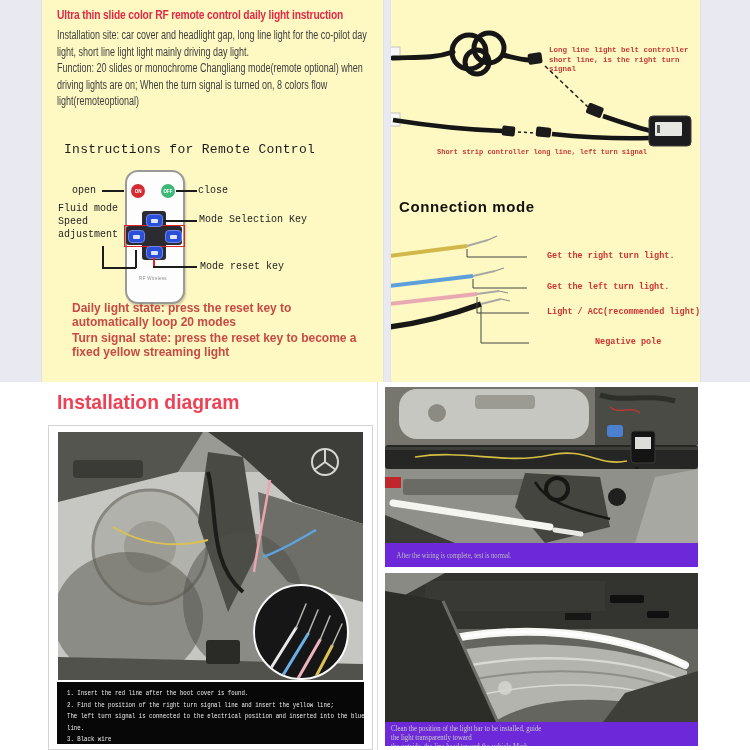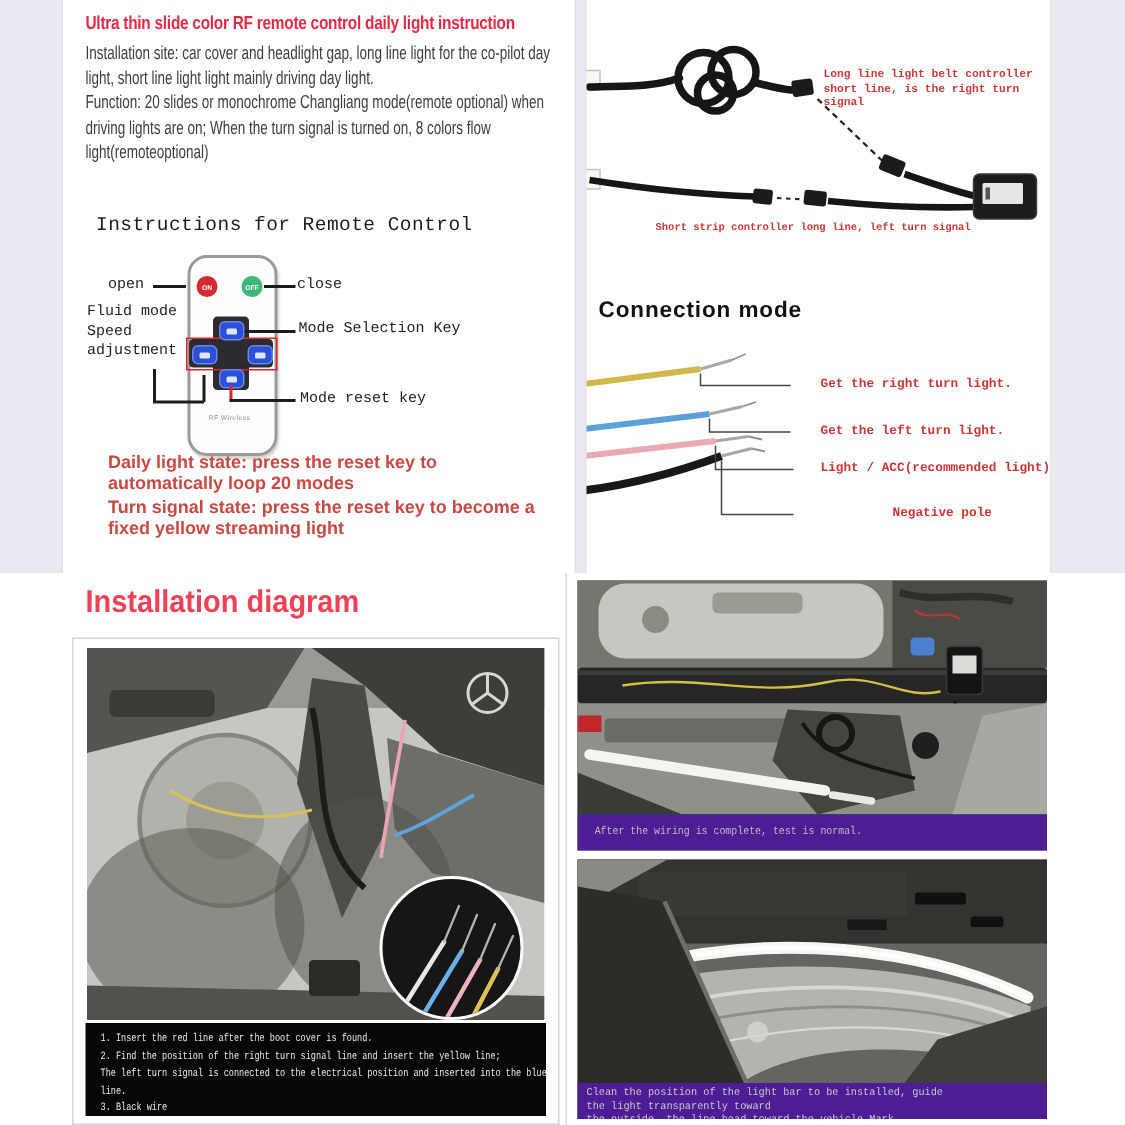--- a/index.html
+++ b/index.html
@@ -1,18 +1,18 @@
 <!DOCTYPE html>
 <html><head>
 <meta charset="utf-8">
 <style>
   html,body{margin:0;padding:0;background:#dfe1e8;}
   .stage{position:relative;width:750px;height:750px;overflow:hidden;background:#e9eaf1;
          font-family:"Liberation Sans",sans-serif;}
-  .card{position:absolute;background:#ffffff;box-shadow:0 0 0 1px rgba(0,0,0,0.03);}
+  .card{position:absolute;background:#fef9c3;box-shadow:0 0 0 1px rgba(0,0,0,0.03);}
   
   .tl{left:42px;top:0;width:341px;height:382px;}
   .title{position:absolute;left:15px;top:8px;font-size:12.5px;font-weight:bold;color:#e32946;
          white-space:nowrap;transform:scaleX(.82);transform-origin:0 0;letter-spacing:-.2px;}
   .bodytext{position:absolute;left:15px;top:27px;width:436px;transform:scaleX(.72);
             transform-origin:0 0;font-size:12.5px;line-height:16.5px;color:#3d3d3d;}
   .bodytext p{margin:0;}
   .rc-heading{position:absolute;left:22px;top:142px;font-size:13px;color:#1c1c1c;
               font-family:"Liberation Mono",monospace;letter-spacing:.3px;}
   .remote-body{position:absolute;left:83px;top:170px;width:56px;height:130px;background:#fdfdfd;
@@ -55,22 +55,22 @@
   .photo-card{position:absolute;left:48px;top:43px;width:325px;height:325px;background:#fff;
               border:1px solid #d4d4d4;box-sizing:border-box;}
   .photo-card svg{position:absolute;left:9px;top:6px;}
   .steps-block{position:absolute;left:8px;top:256px;width:307px;height:62px;background:#070707;overflow:hidden;}
   .steps-inner{position:absolute;left:10px;top:6px;width:392px;transform:scaleX(.76);transform-origin:0 0;
                font-family:"Liberation Mono",monospace;font-size:7.5px;line-height:11.5px;color:#ececec;}
   .rphoto{position:absolute;width:313px;background:#111;overflow:hidden;}
   .rphoto1{left:385px;top:5px;height:180px;}
   .rphoto2{left:385px;top:191px;height:173px;}
   .rphoto svg{position:absolute;left:0;top:0;}
-  .capbar{position:absolute;left:0;bottom:0;width:313px;background:#4c1d95;color:#bdbdbd;
-          font-family:Liberation Mono, monospace;}
+  .capbar{position:absolute;left:0;bottom:0;width:313px;background:#6d28d9;color:#bdbdbd;
+          font-family:Liberation Serif, serif;}
   .capbar1{height:24px;display:flex;align-items:center;}
   .capbar1 .captext{padding-left:13px;font-size:7.5px;white-space:nowrap;transform:scaleX(.88);transform-origin:0 0;}
   .capbar2{height:24px;padding:3px 0 0 6px;box-sizing:border-box;}
   .capbar2 .capline{font-size:7.2px;line-height:8.8px;white-space:nowrap;transform:scaleX(.95);transform-origin:0 0;color:#c9c9c9;}
 </style>
 </head>
 <body>
 
 <div class="stage">
 

